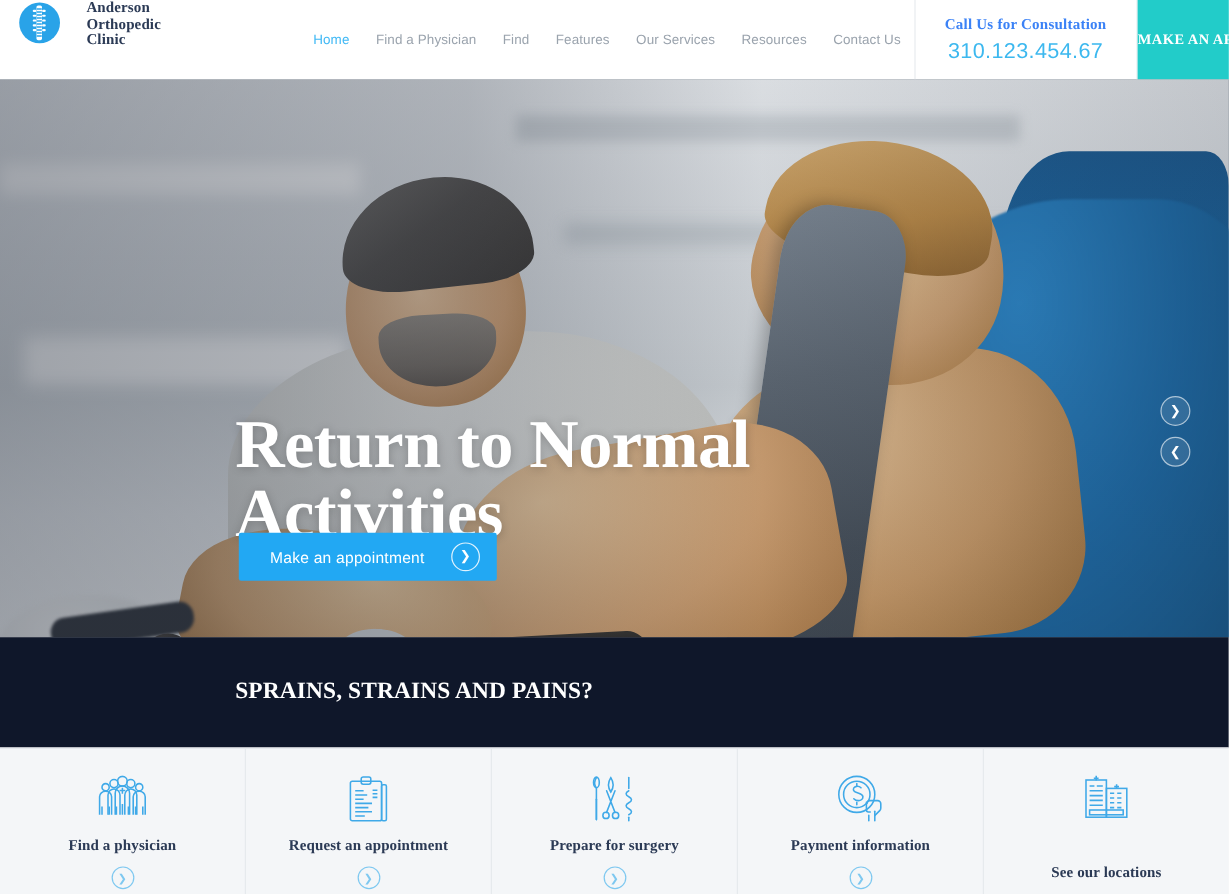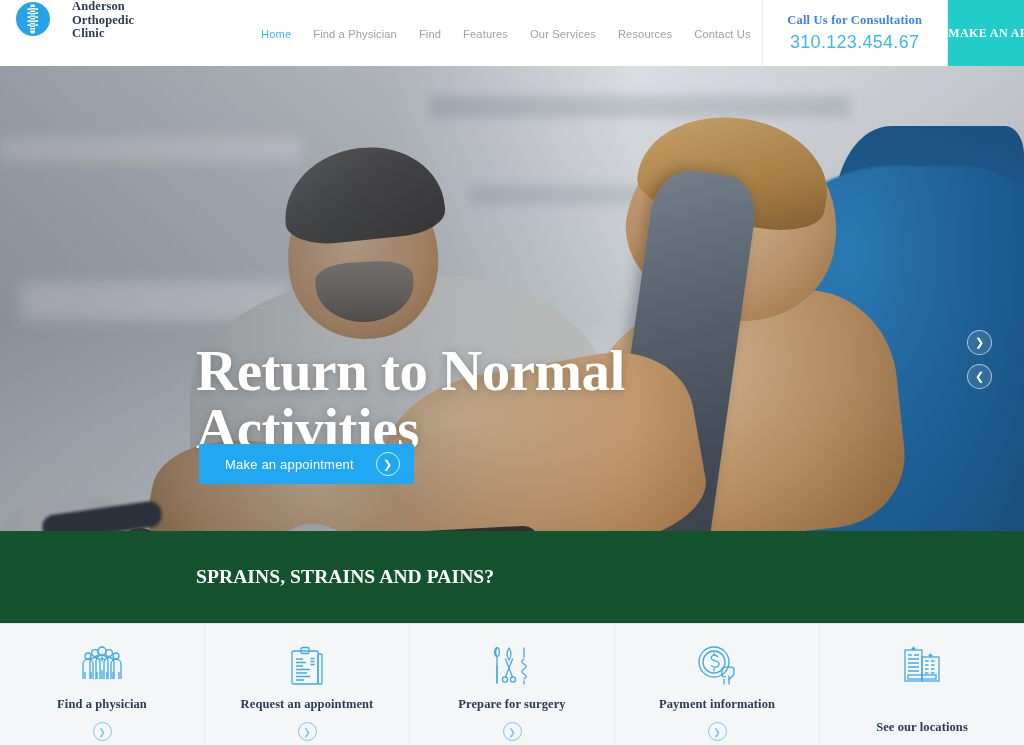--- a/index.html
+++ b/index.html
@@ -361,21 +361,21 @@
     font-size: 11px;
     display: flex; align-items: center; justify-content: center;
     cursor: pointer;
   }
 
   
   .banner {
     position: relative;
     width: 1024px;
     height: 92px;
-    background: #14532d;
+    background: #0f172a;
     display: flex;
     align-items: center;
   }
   .banner-text {
     position: absolute;
     left: 196px;
     display: flex;
     align-items: baseline;
     gap: 9px;
   }

